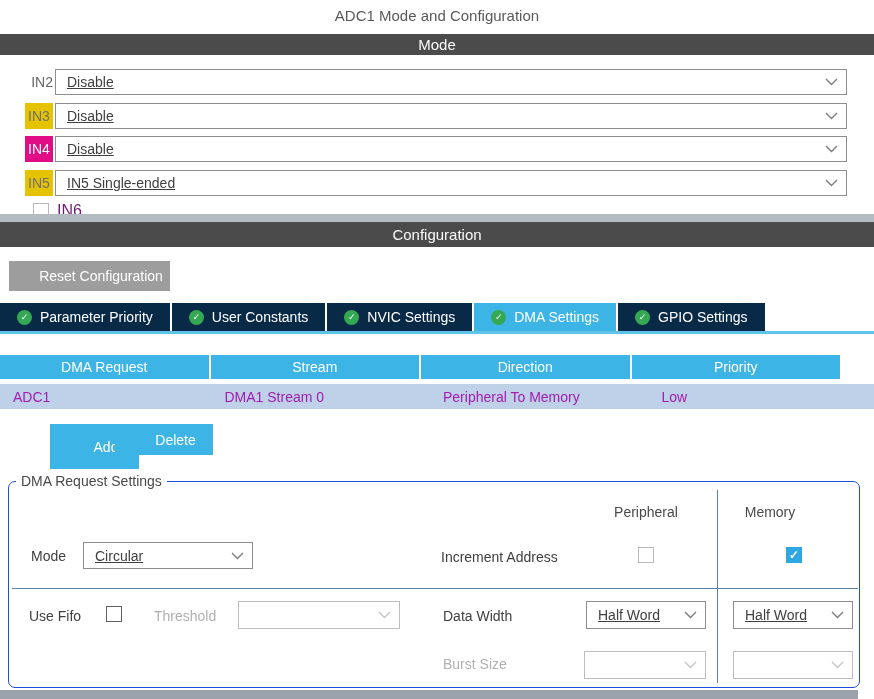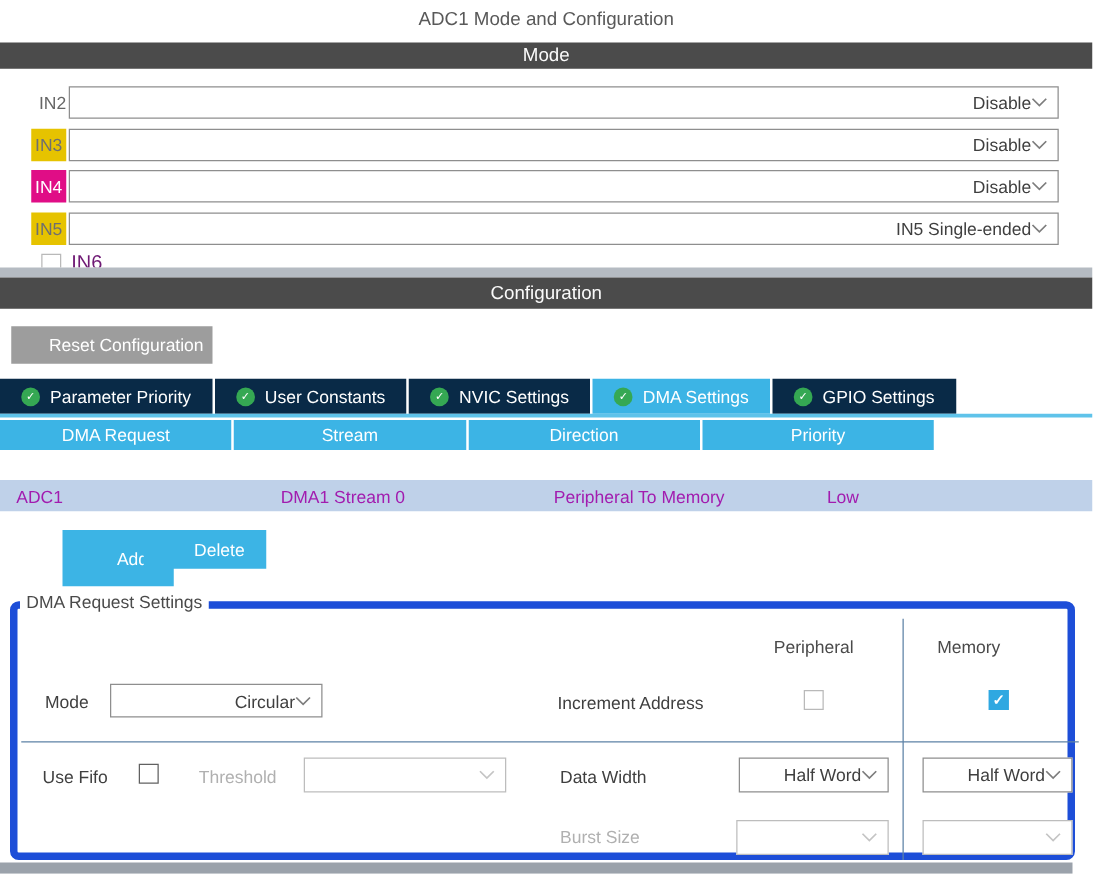--- a/index.html
+++ b/index.html
@@ -16,22 +16,22 @@
   .strip-light { position:absolute; left:0; top:214px; width:874px; height:8px; background:#B5BBC2; }
   .bottom-bar { position:absolute; left:0; top:690px; width:858px; height:9px; background:#9BA2AB; }
 
   .chan-label { position:absolute; left:25px; width:28px; height:26px; line-height:26px;
     font-size:14px; color:#666; text-align:right; }
   .chan-label.boxed { text-align:center; }
   .chan-label.yellow { background:#E6C300; color:#6F6F6F; }
   .chan-label.magenta { background:#E00D86; color:#fff; }
 
   .sel { position:absolute; border:1px solid #8E8E8E; background:#fff; display:flex;
-    align-items:center; justify-content:flex-end; padding:0 8px 0 22px;
-    font-size:14px; color:#3F3F3F; cursor:default; }
+    align-items:center; justify-content:space-between; padding:0 8px 0 11px;
+    font-size:14px; color:#3F3F3F; cursor:default;text-decoration:underline; }
   .sel .chev { color:#7D7D7D; display:flex; align-items:center; }
   .sel.disabled { border-color:#BDBDBD; color:#B0B0B0; }
   .sel.disabled .chev { color:#C4C4C4; }
   .chan-sel { left:55px; width:792px; height:26px; }
 
   .partial-row { position:absolute; left:0; top:202px; width:300px; height:12px; overflow:hidden; }
   .partial-row .cb { position:absolute; left:33px; top:1px; }
   .partial-row .plabel { position:absolute; left:57px; top:0; font-size:16px; color:#701a75; }
 
   .cb { width:16px; height:16px; background:#fff; border:1px solid #B9B9B9; display:flex;
@@ -47,31 +47,31 @@
   .btn-delete { left:115px; top:424px; width:98px; height:31px; }
 
   .tabs { position:absolute; left:0; top:303px; height:28px; display:flex; }
   .tab { background:#092A47; color:#fff; font-size:14px; display:flex; align-items:center;
     gap:8px; padding:0 17px; margin-right:2px; white-space:nowrap; }
   .tab.active { background:#3CB4E5; }
   .tab-check { width:15px; height:15px; border-radius:50%; background:#35A853; color:#fff;
     font-size:9px; display:flex; align-items:center; justify-content:center; flex:none; }
   .tab-underline { position:absolute; left:0; top:331px; width:874px; height:3px; background:#5FC3EA; }
 
-  .dma-head { position:absolute; left:0; top:336px; width:747px; height:24px; display:grid;
+  .dma-head { position:absolute; left:0; top:355px; width:840px; height:24px; display:grid;
     grid-template-columns:repeat(4,1fr); gap:2px; }
   .dma-head > div { background:#3CB4E5; color:#fff; font-size:14px; display:flex;
     align-items:center; justify-content:center; }
   .dma-row { position:absolute; left:0; top:384px; width:874px; height:25px; background:#BFD1E9;
     display:grid; grid-template-columns:repeat(4,1fr); }
   .dma-row > div { font-size:14px; color:#a21caf; display:flex; align-items:center; padding-left:6px; }
   .dma-row > div:first-child { padding-left:13px; }
 
   .group-box { position:absolute; left:8px; top:481px; width:852px; height:207px;
-    border:6px solid #1d4ed8; border-radius:7px; }
+    border:1px solid #1d4ed8; border-radius:7px; }
   .group-legend { position:absolute; left:16px; top:473px; background:#fff; padding:0 5px;
     font-size:14px; color:#4A4A4A; }
   .group-box .vdiv { position:absolute; left:708px; top:8px; width:1px; height:193px; background:#5E82A6; }
   .group-box .hdiv { position:absolute; left:3px; top:106px; width:846px; height:1px; background:#5E82A6; }
   .col-head { position:absolute; top:22px; width:130px; text-align:center; font-size:14px; color:#4A4A4A; }
   .glabel { position:absolute; font-size:14px; color:#3F3F3F; }
   .glabel.disabled { color:#B0B0B0; }
 </style>
 </head>
 <body>

